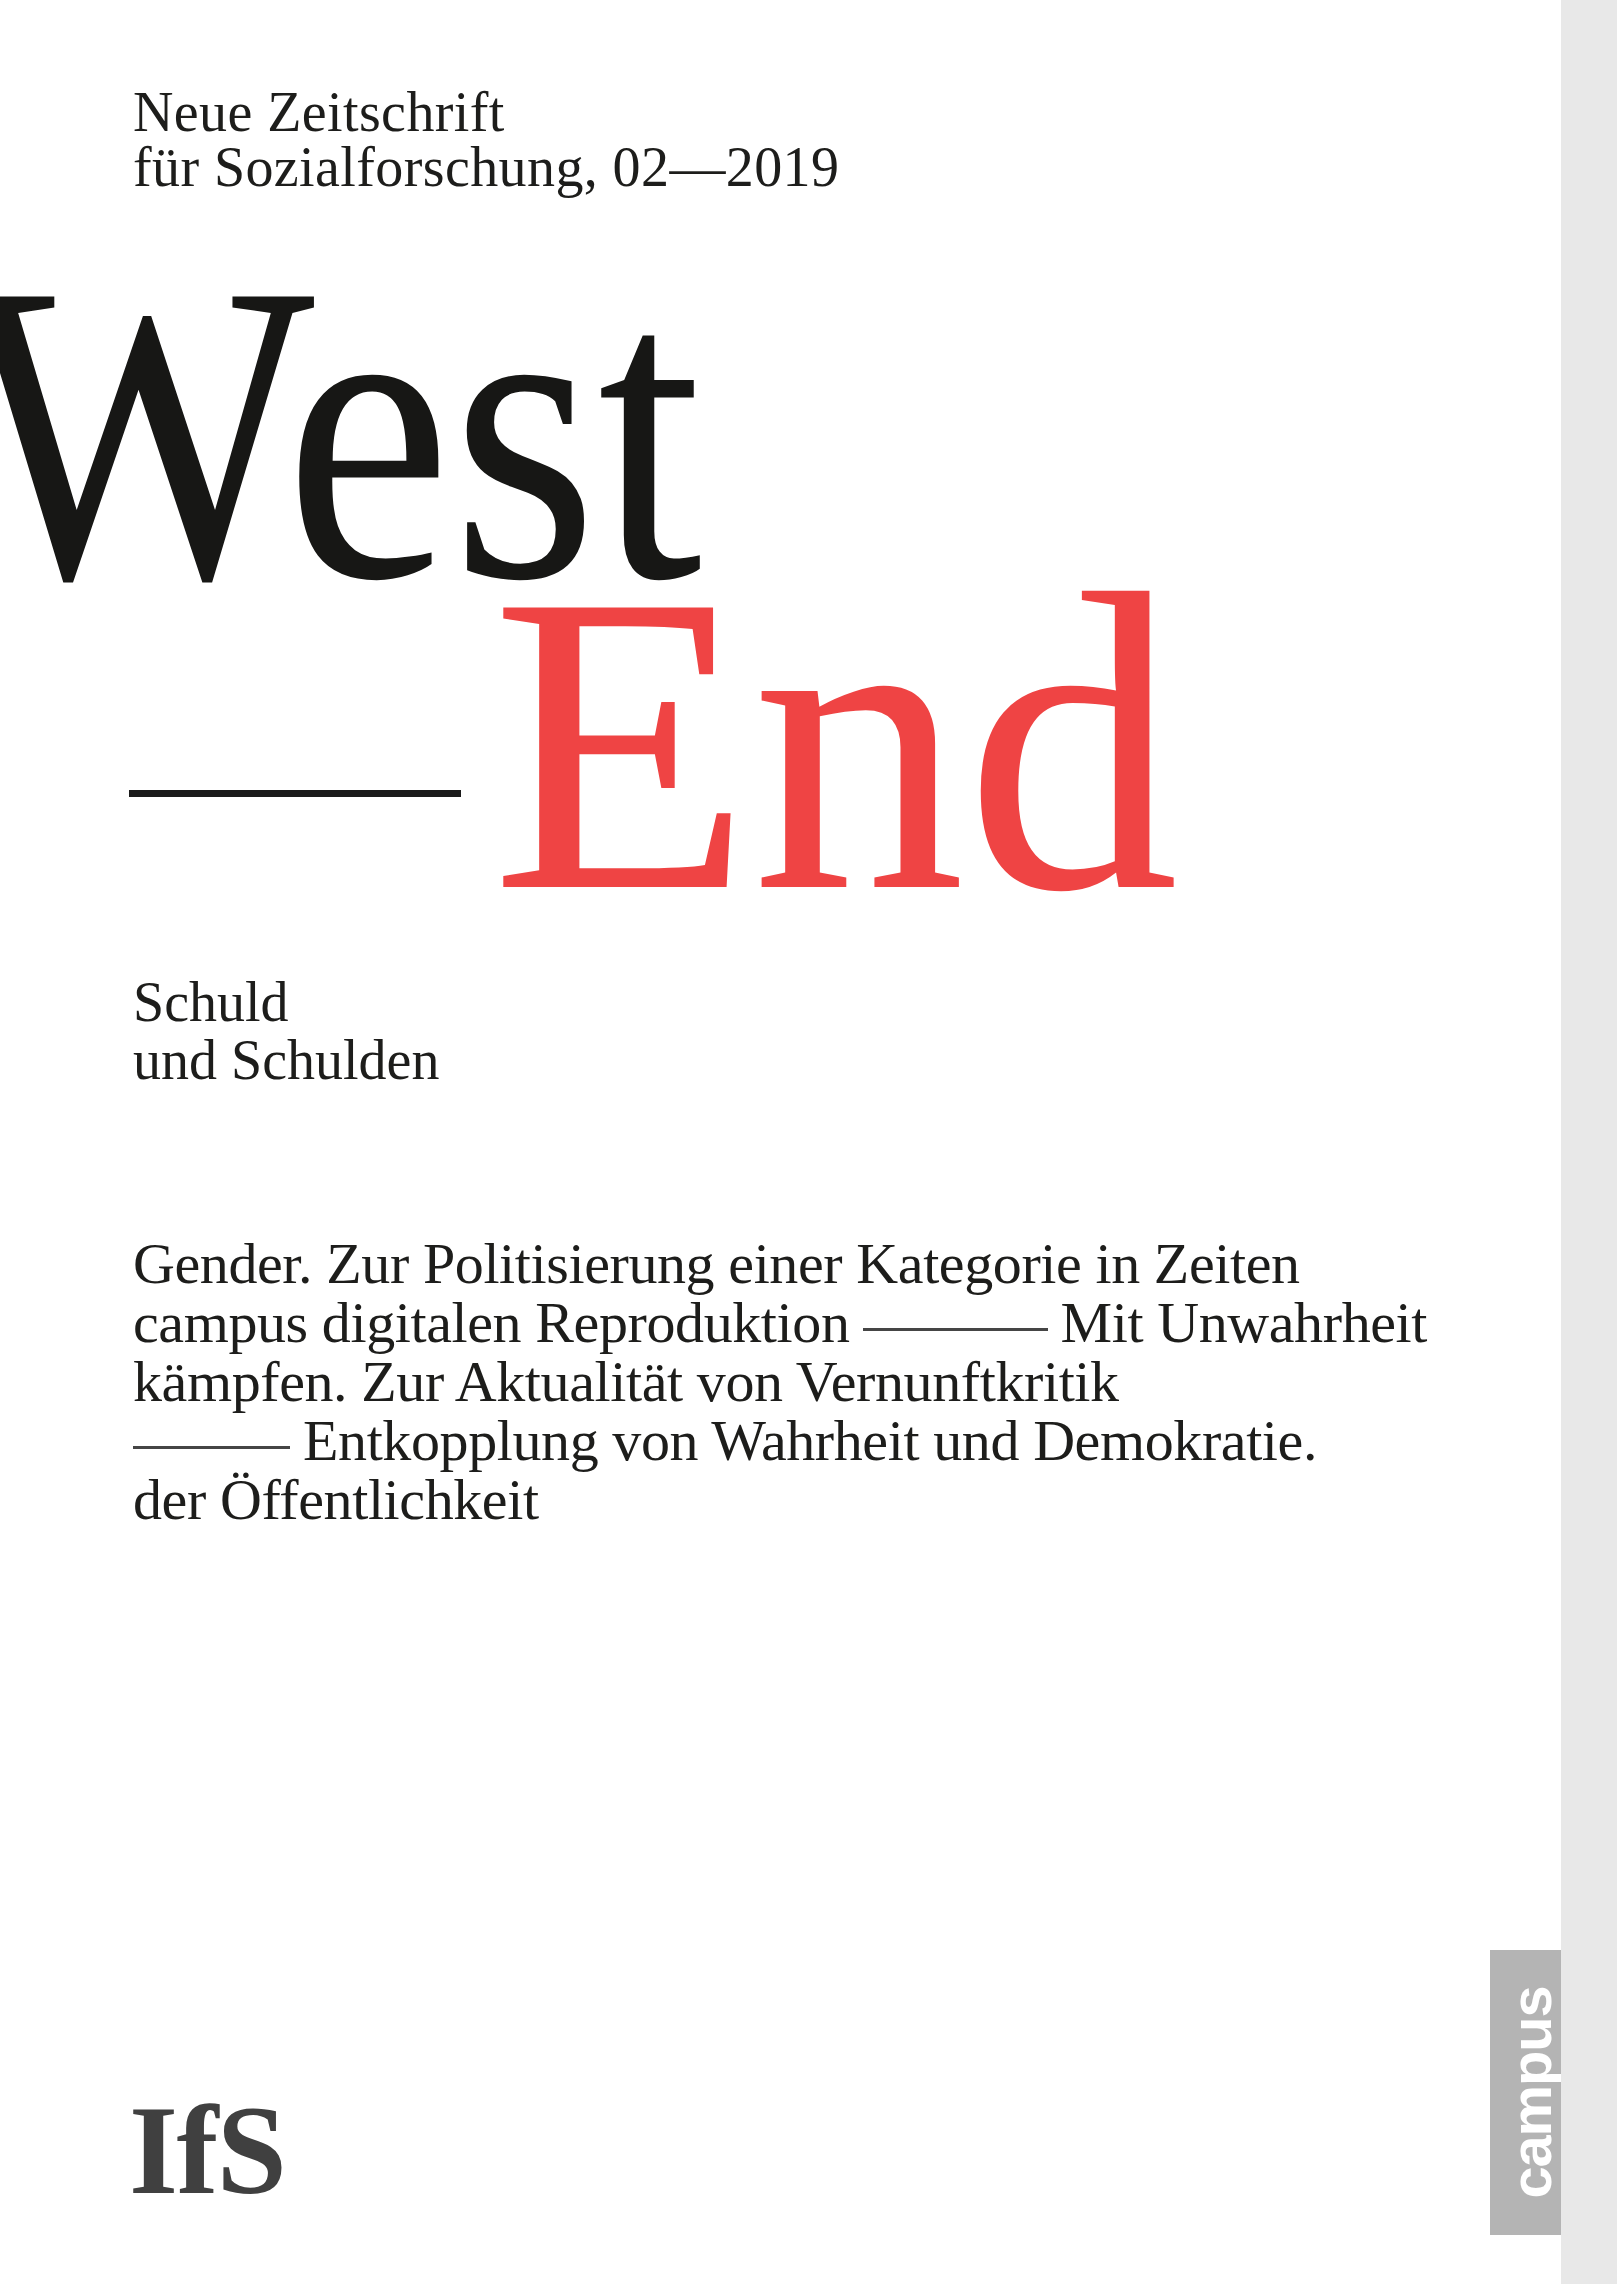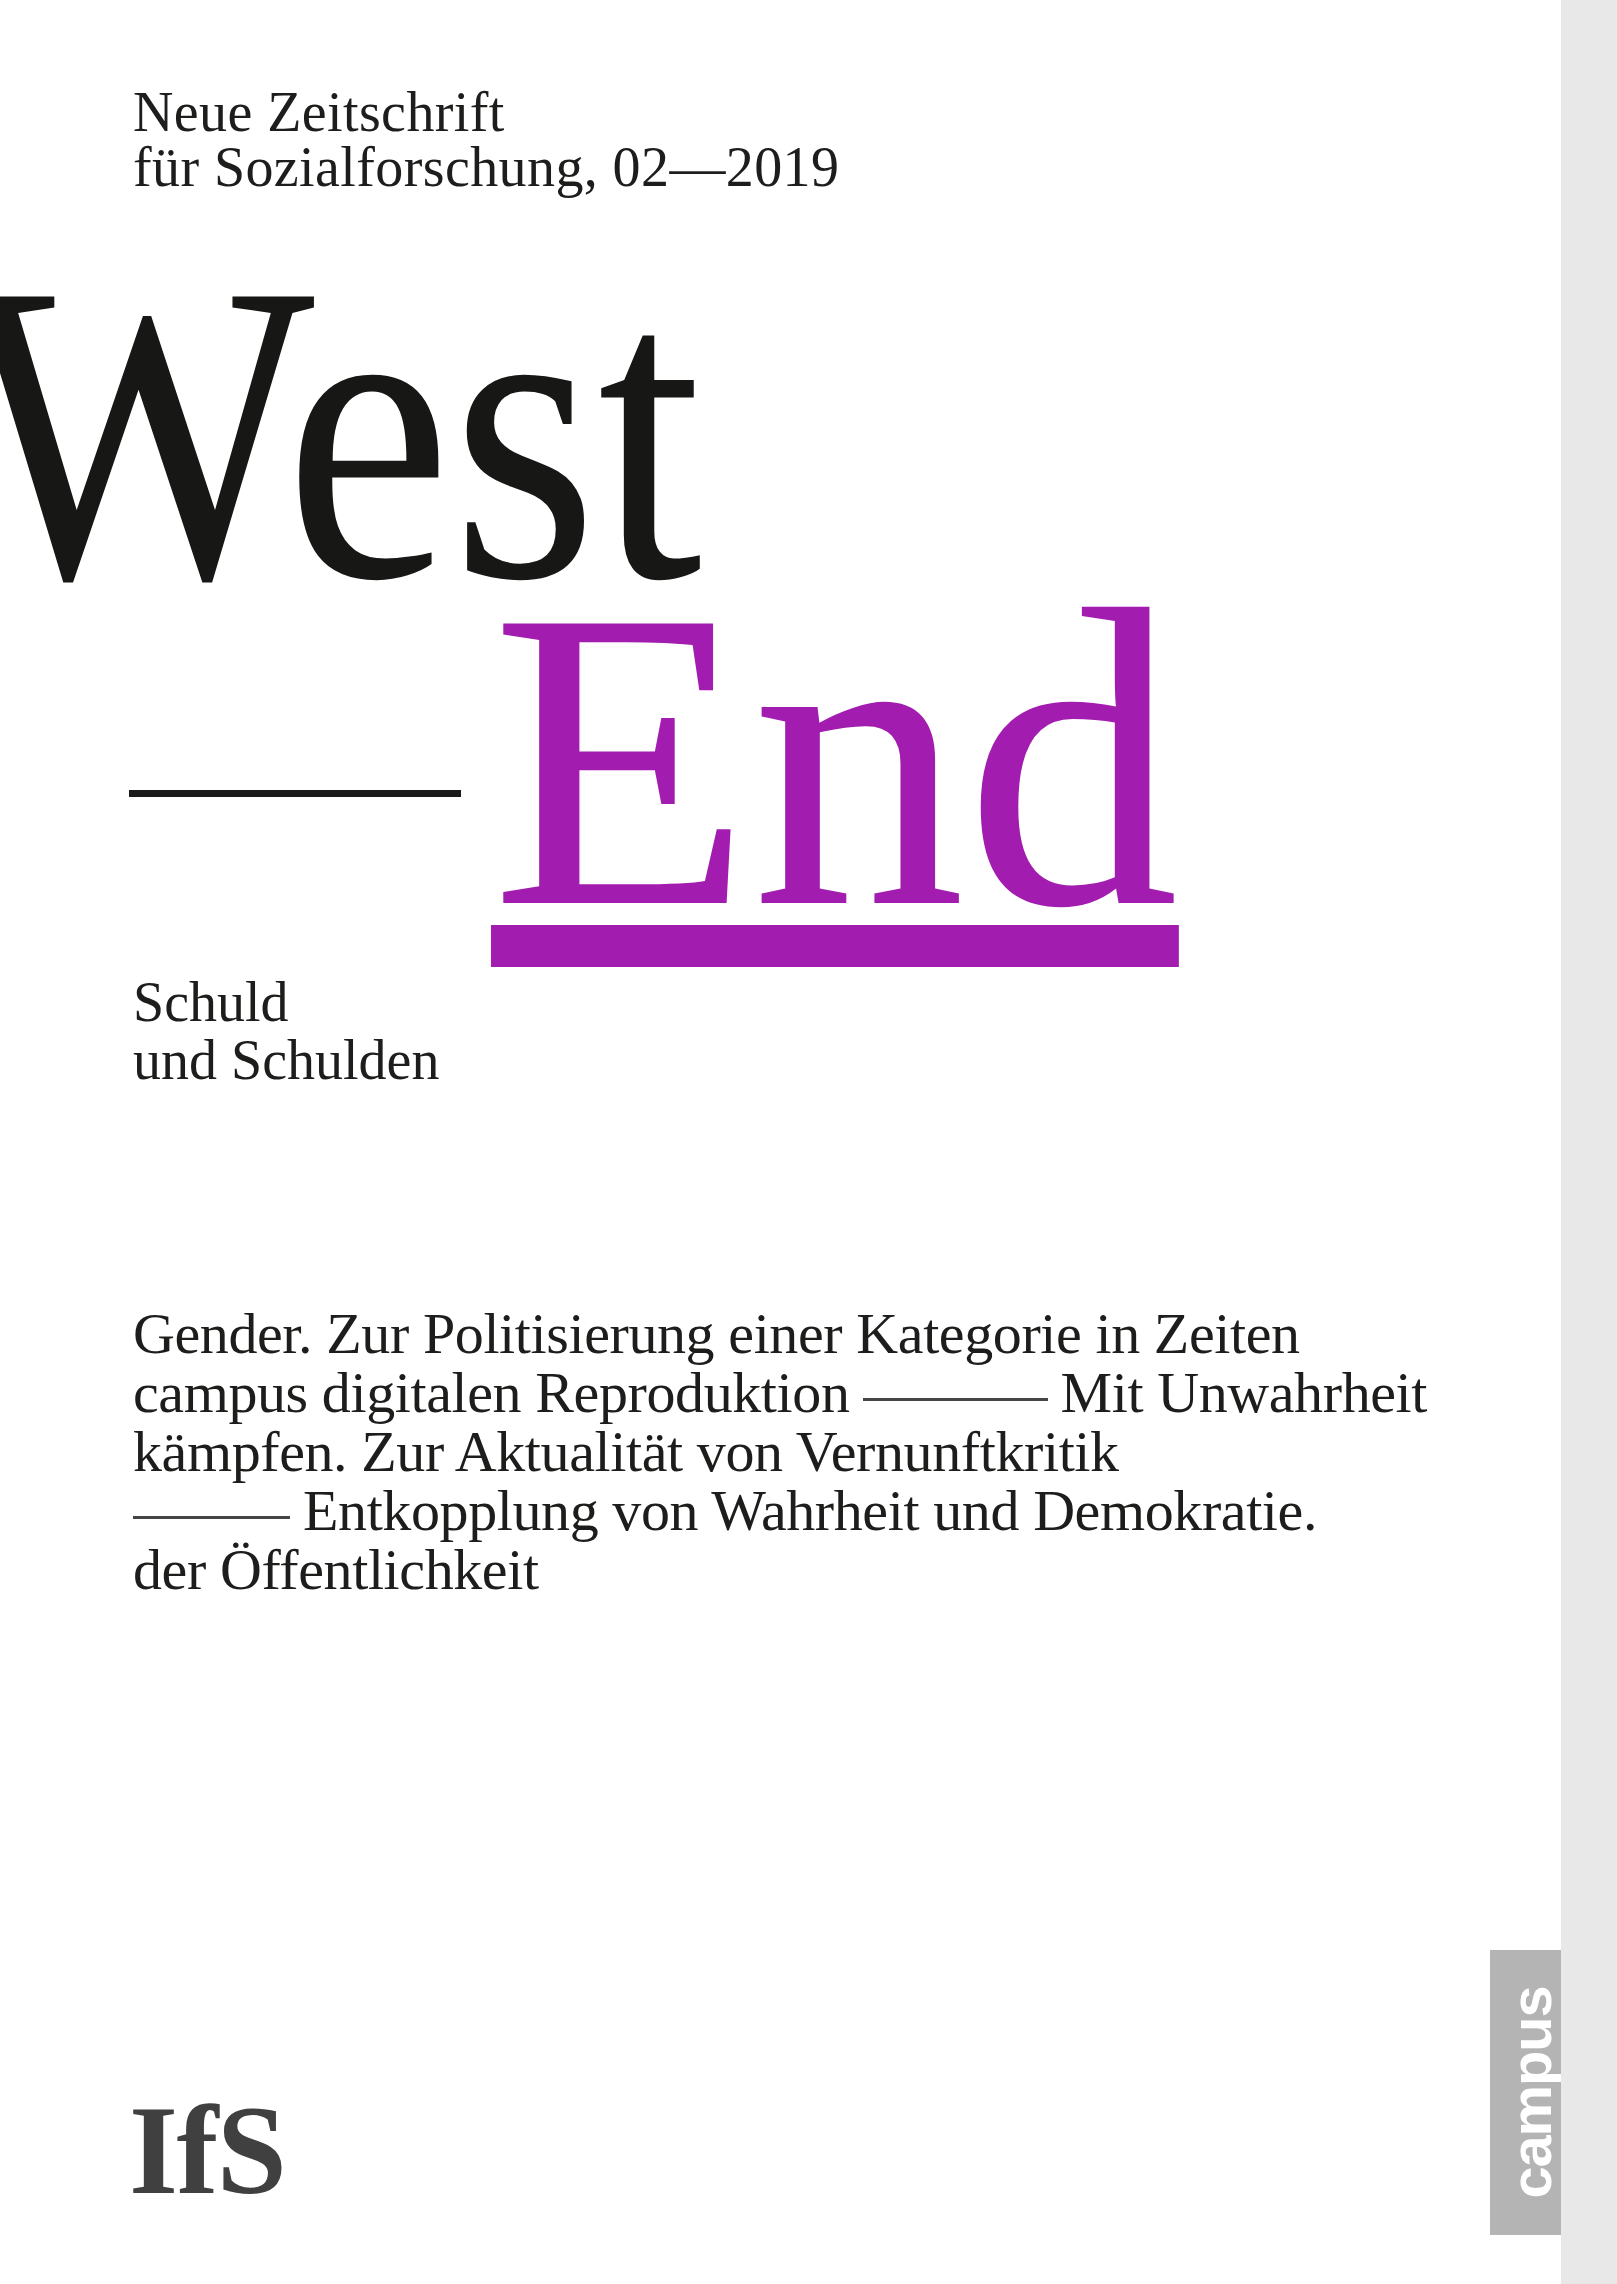--- a/index.html
+++ b/index.html
@@ -42,41 +42,40 @@
     position: absolute;
     left: 129px;
     top: 790px;
     width: 332px;
     height: 7.3px;
     background: #1b1b1b;
   }
   .title-end {
     position: absolute;
     left: 491px;
-    top: 545px;
+    top: 529px;
     font-size: 427px;
     line-height: 427px;
     white-space: nowrap;
-    color: #a21caf;
-    text-decoration: underline;
+    color: #ef4444;
   }
   
   .theme {
     position: absolute;
     left: 133px;
     top: 973px;
     font-size: 56px;
     line-height: 58px;
     white-space: nowrap;
   }
   
   .contents {
     position: absolute;
     left: 133px;
-    top: 1304px;
+    top: 1234px;
     font-size: 58px;
     line-height: 59px;
     letter-spacing: -0.4px;
     white-space: nowrap;
   }
   .inline-rule {
     display: inline-block;
     height: 2.4px;
     background: #454545;
     vertical-align: 11.3px;

